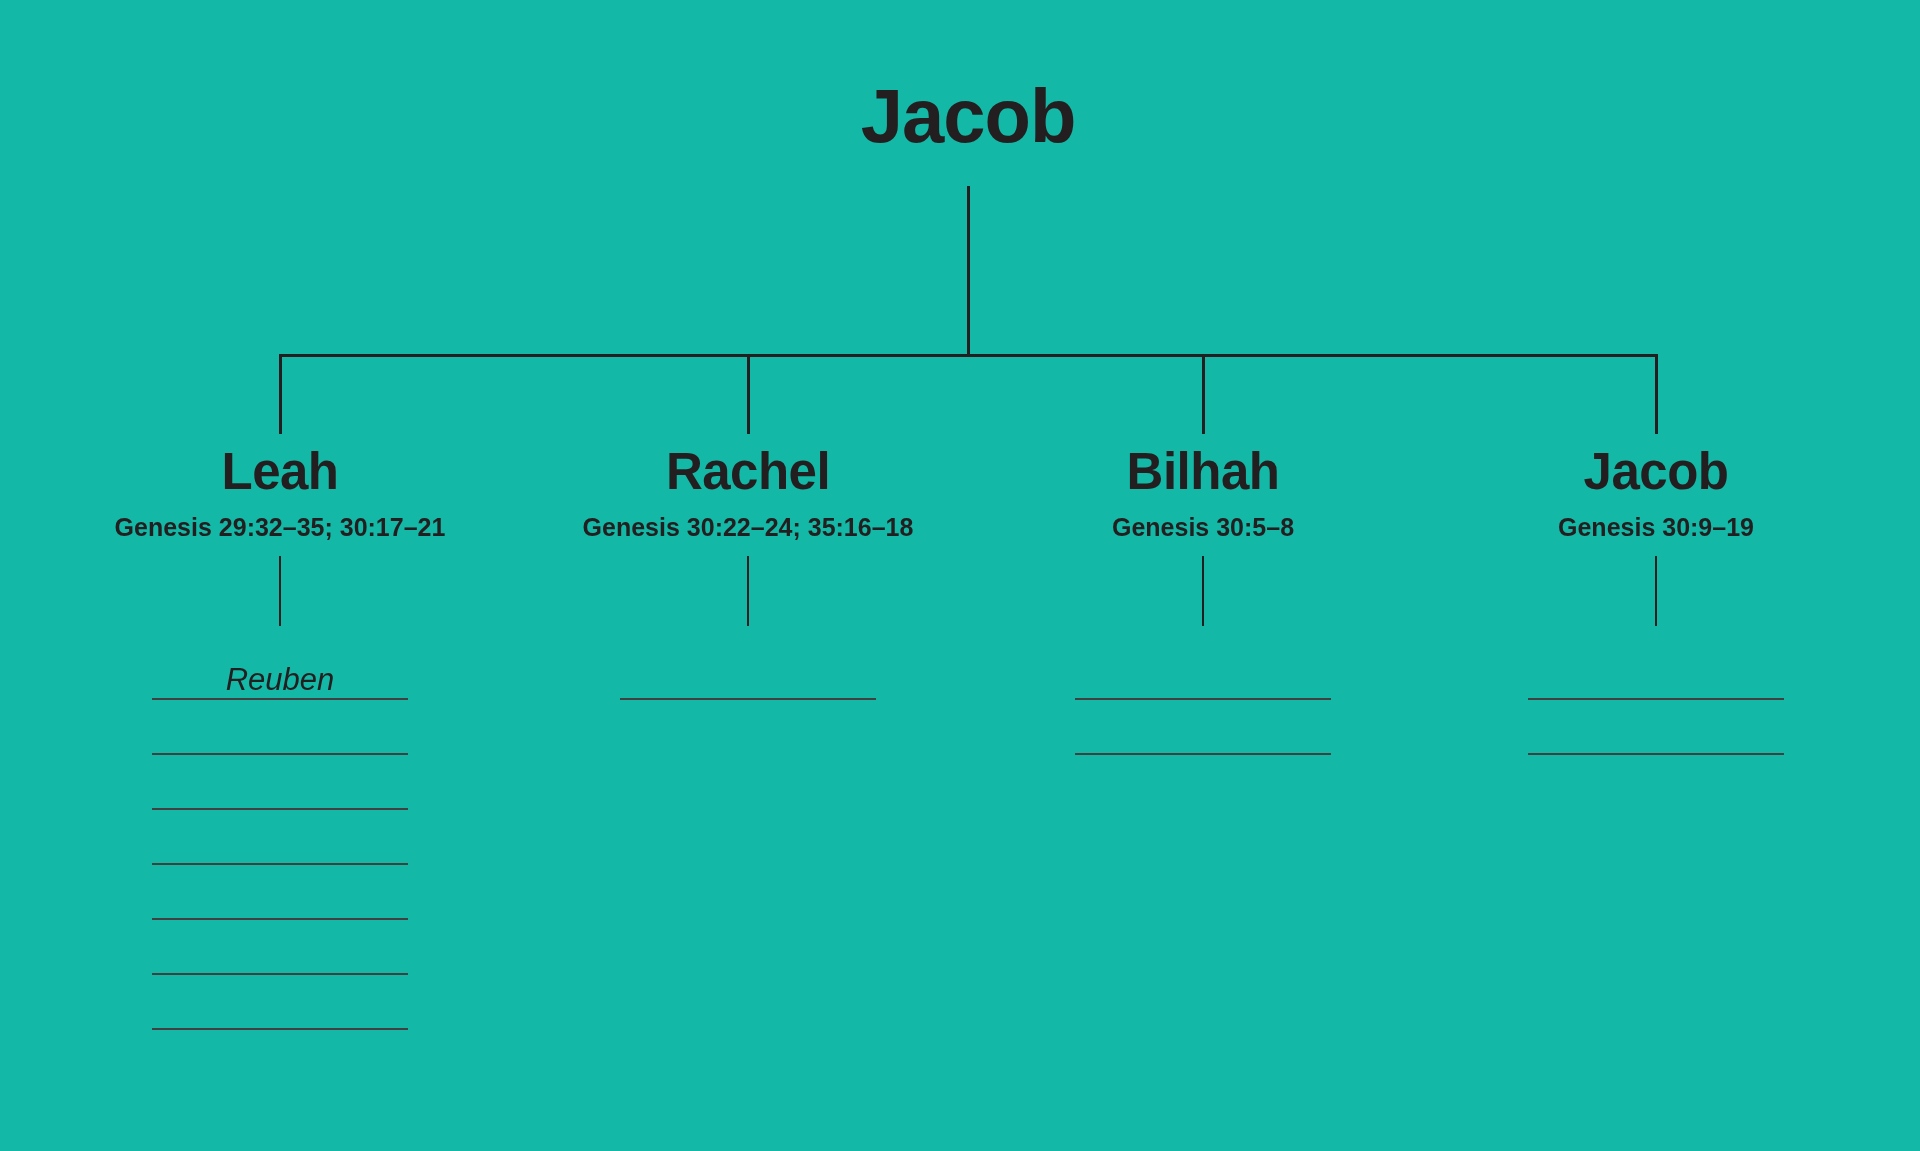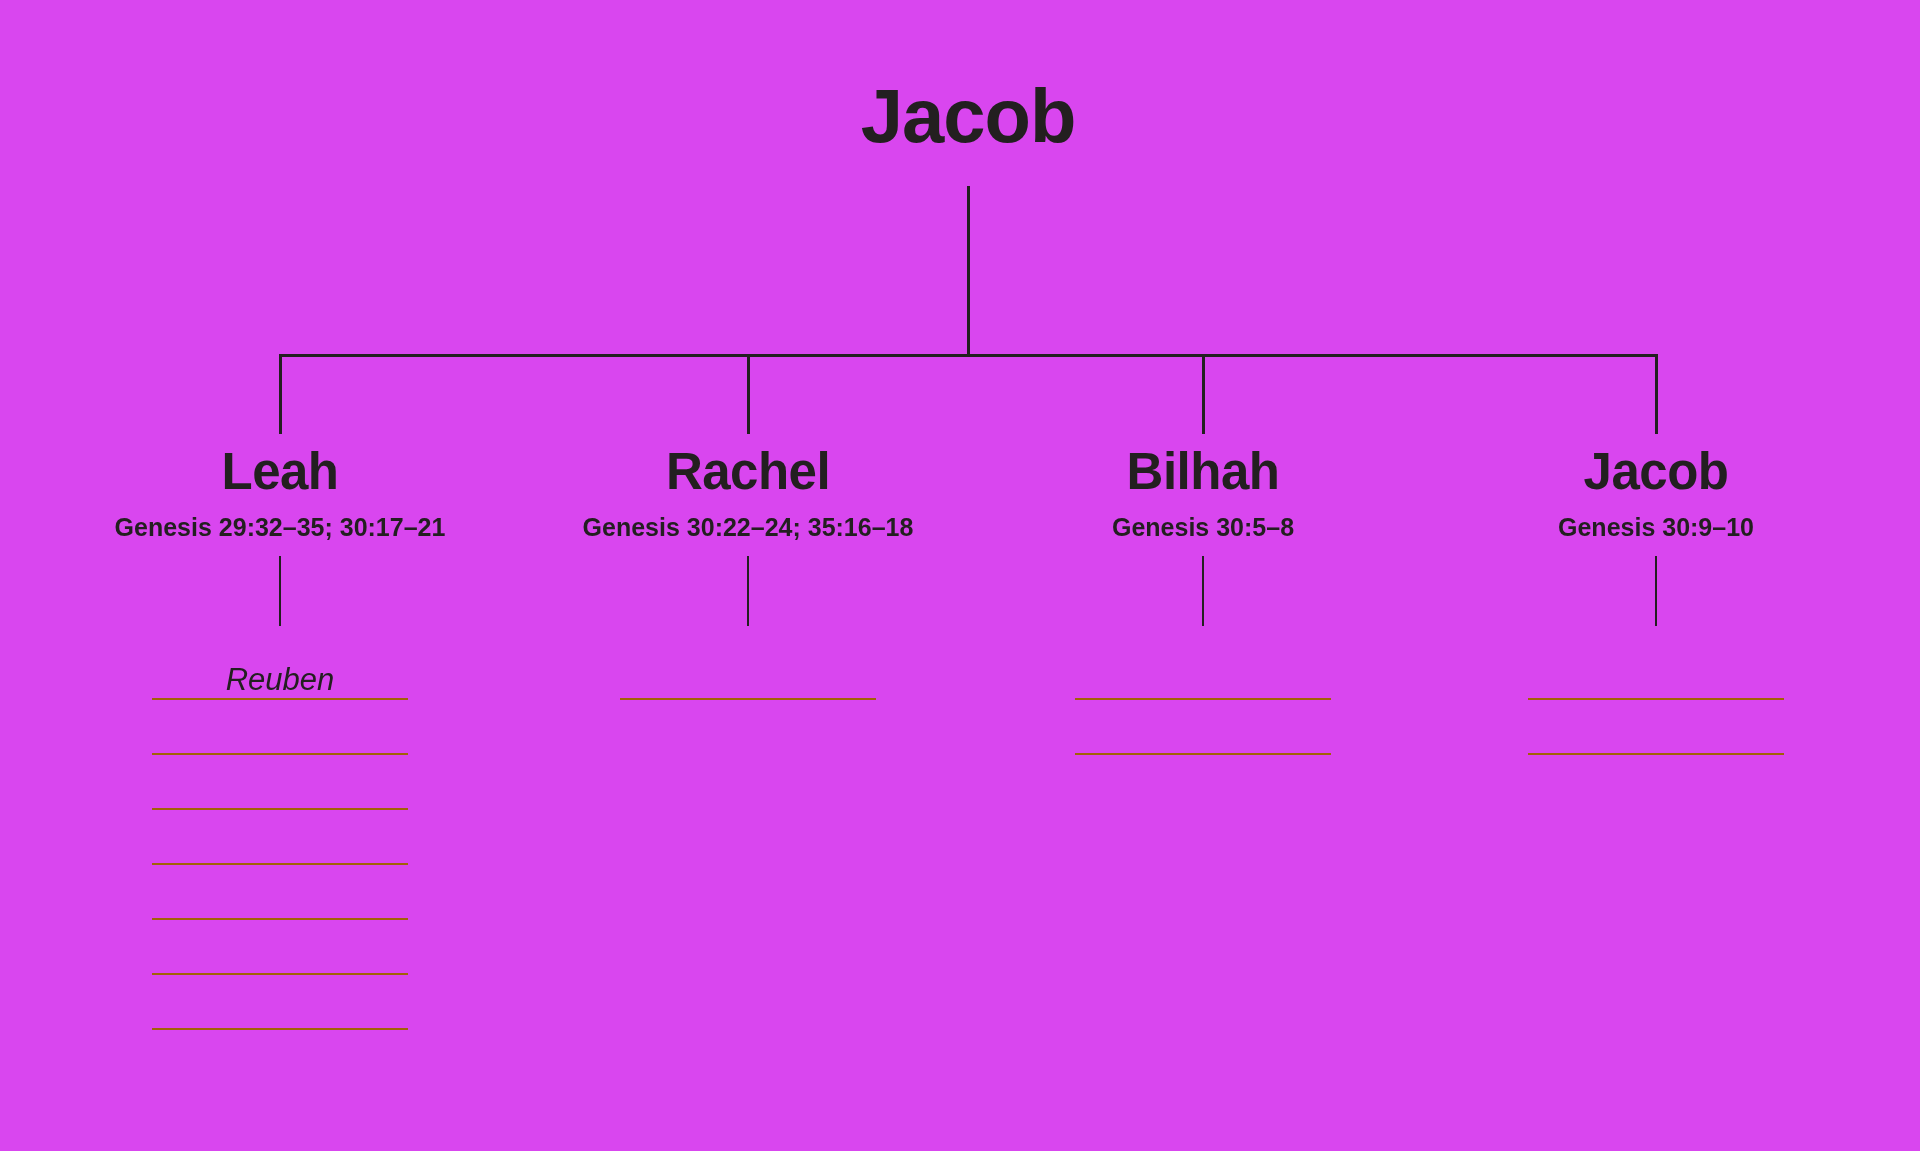--- a/index.html
+++ b/index.html
@@ -4,21 +4,21 @@
 <style>
   html, body {
     margin: 0;
     padding: 0;
     background: #ffffff;
   }
   .page {
     position: relative;
     width: 1920px;
     height: 1151px;
-    background: #d946ef;
+    background: #14b8a6;
     font-family: "Liberation Sans", sans-serif;
     color: #231f20;
     overflow: hidden;
   }
   .root-title {
     position: absolute;
     top: 78px;
     left: 968px;
     transform: translateX(-50%);
     font-size: 76px;
@@ -87,21 +87,21 @@
   .entries {
     position: absolute;
     top: 645px;
     left: 50%;
     transform: translateX(-50%);
     width: 256px;
   }
   .entry-row {
     position: relative;
     height: 53px;
-    border-bottom: 2px solid #a16207;
+    border-bottom: 2px solid #404040;
   }
   .entry-text {
     position: absolute;
     bottom: 3px;
     left: 50%;
     transform: translateX(-50%);
     font-size: 31px;
     font-style: italic;
     white-space: nowrap;
     line-height: 1;
@@ -168,21 +168,21 @@
           </div>
           <div class="entry-row">
             <span class="entry-text"></span>
           </div>
         </div>
   </div>
 
   <div class="column" style="left: 1426px;">
     <div class="cline col-drop"></div>
     <div class="wife-name">Jacob</div>
-    <div class="wife-ref">Genesis 30:9–10</div>
+    <div class="wife-ref">Genesis 30:9–19</div>
     <div class="cline short-drop"></div>
     <div class="entries">
           <div class="entry-row">
             <span class="entry-text"></span>
           </div>
           <div class="entry-row">
             <span class="entry-text"></span>
           </div>
         </div>
   </div>

